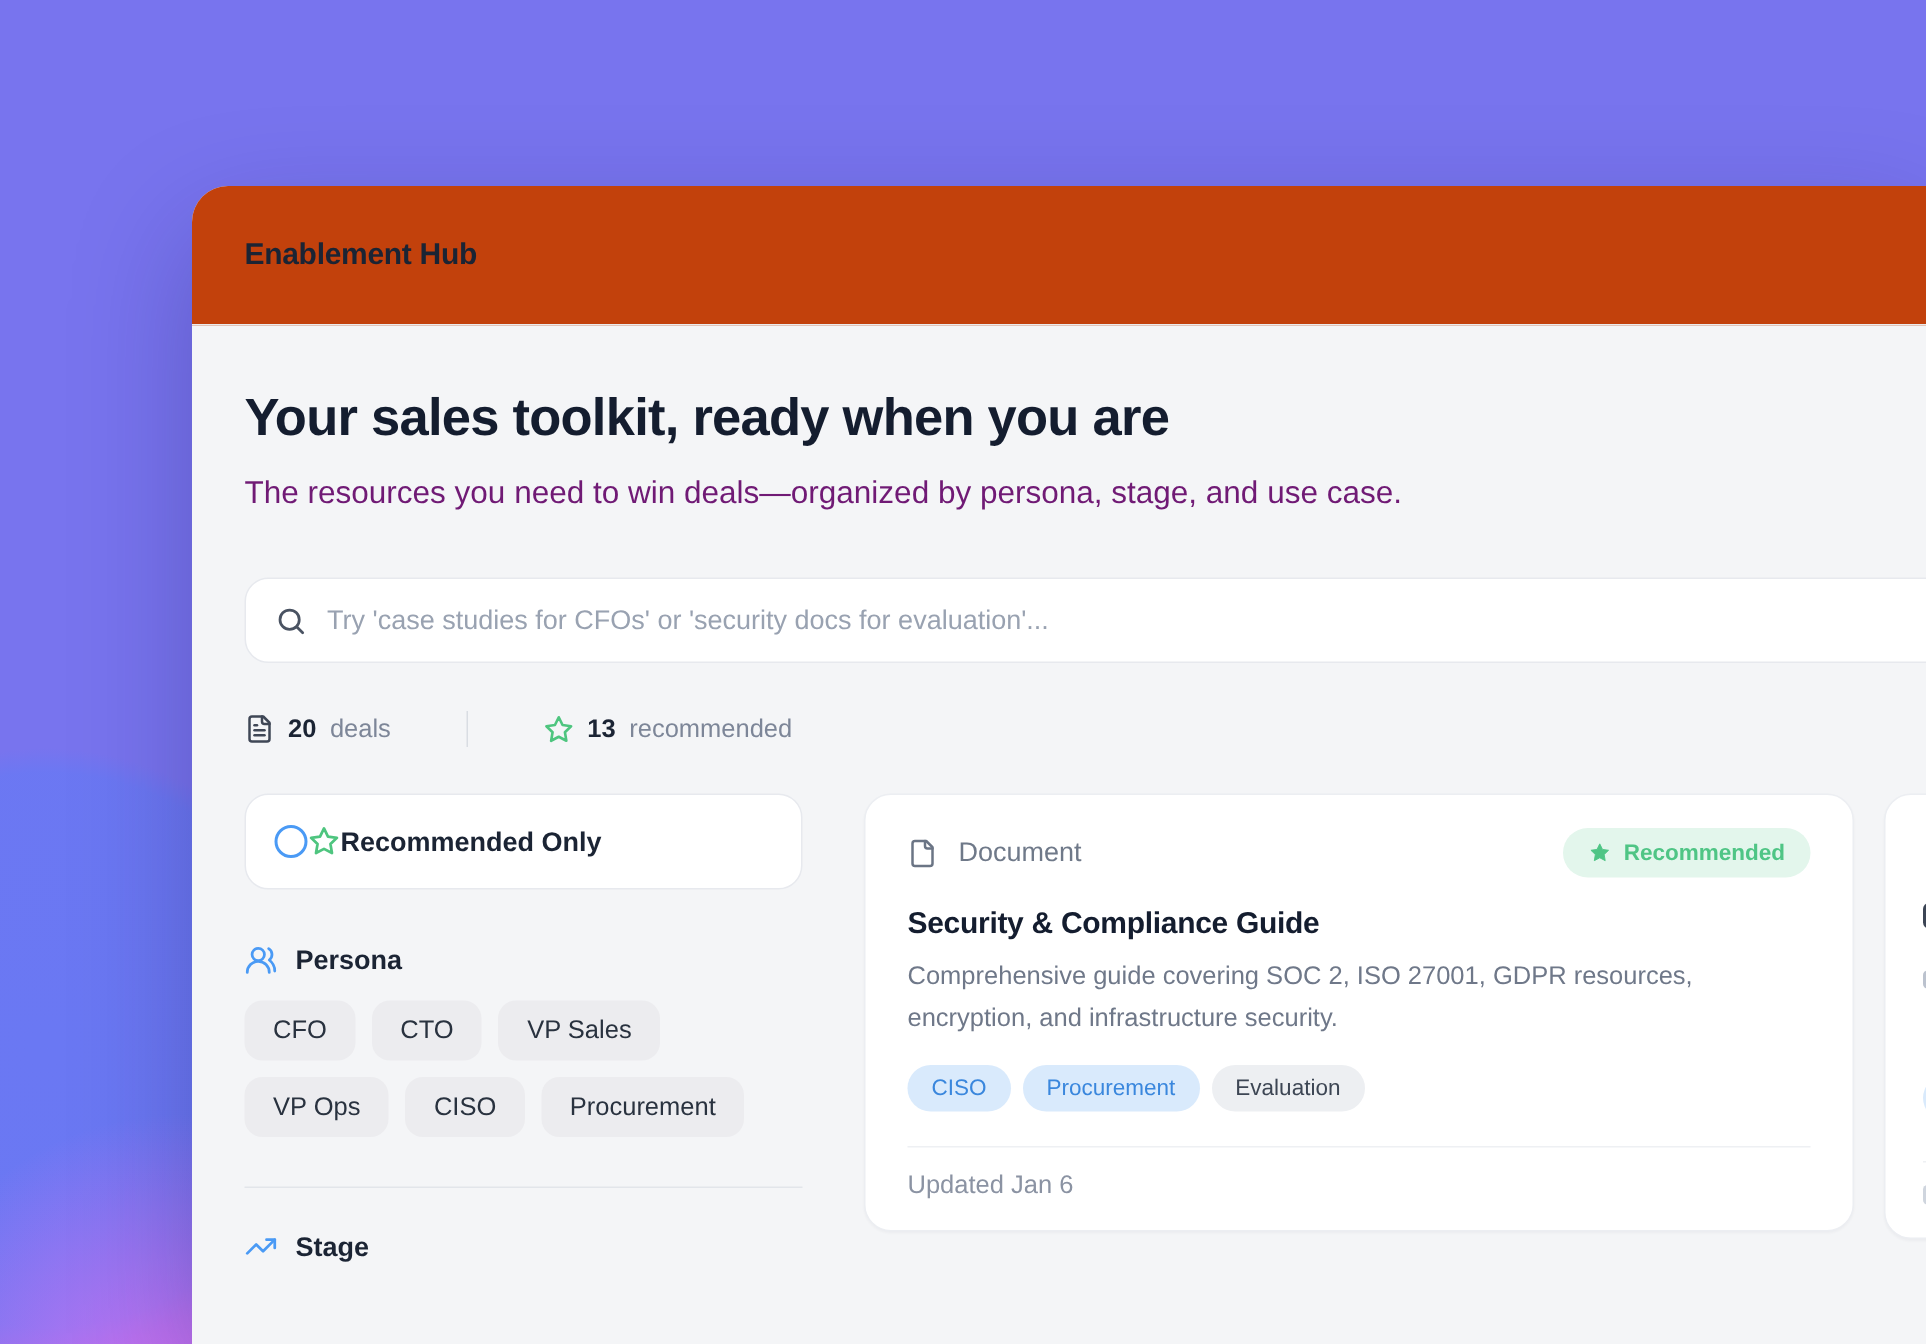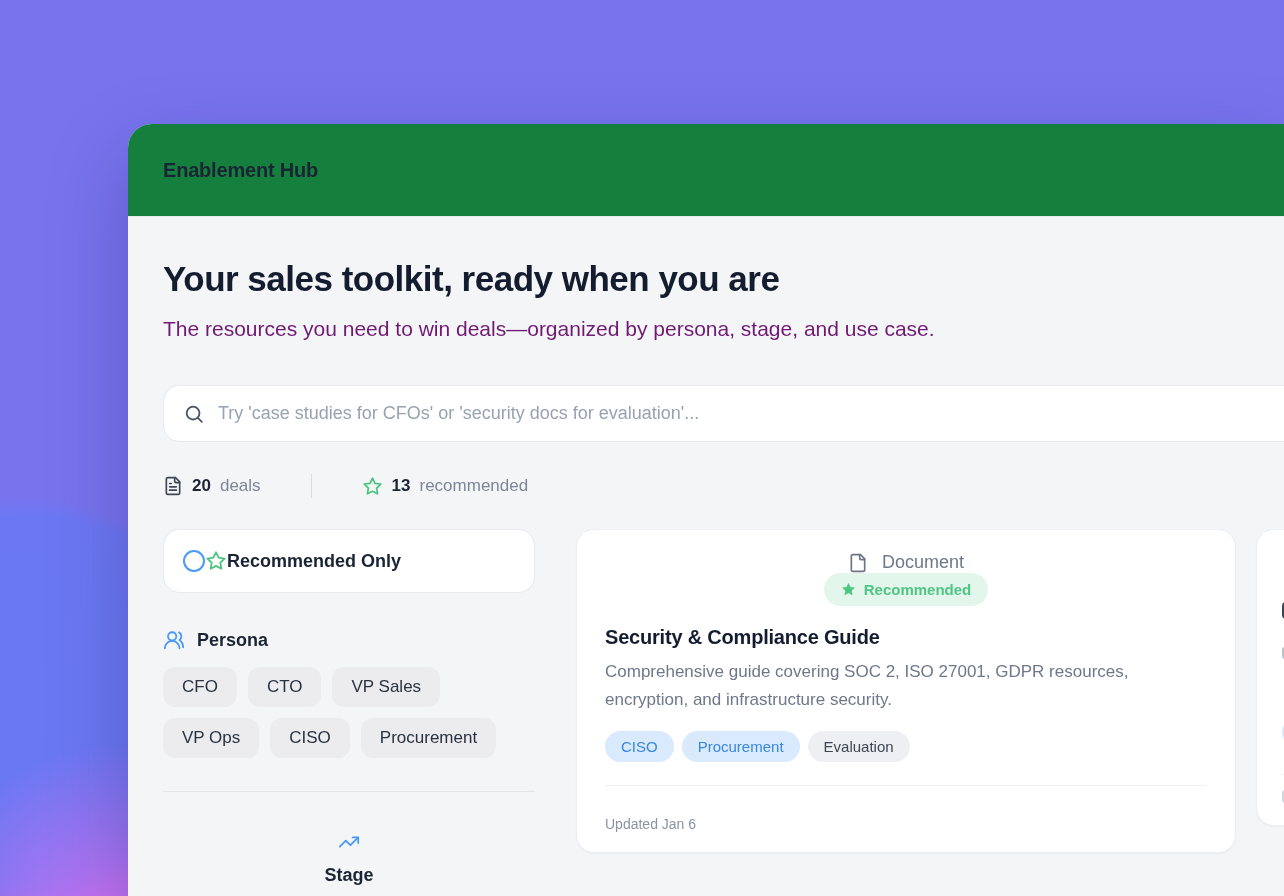--- a/index.html
+++ b/index.html
@@ -14,21 +14,21 @@
   }
 
   .panel {
     position:absolute; left:128px; top:124px; right:0; bottom:0;
     background:#f4f5f7;
     border-top-left-radius:24px;
     overflow:hidden;
     box-shadow:0 30px 80px rgba(28,22,90,0.28);
   }
   .panel-header {
-    height:93px; background:#15803d; border-bottom:1px solid #e9ebee;
+    height:93px; background:#c2410c; border-bottom:1px solid #e9ebee;
     display:flex; align-items:center; padding:0 35px;
   }
   .app-title { font-size:20px; font-weight:700; color:#1b2434; letter-spacing:-0.2px; }
 
   .panel-body { padding:0 0 0 35px; }
 
   h1.hero-title {
     margin-top:42px; font-size:35px; font-weight:800; color:#141d2f; letter-spacing:-0.5px;
   }
   .hero-subtitle {
@@ -66,43 +66,43 @@
   .filter-head { margin-top:36px; display:flex; align-items:center; gap:12px; }
   .filter-head .fh-label { font-size:18px; font-weight:700; color:#1b2434; }
 
   .chip-wrap { margin-top:16px; display:flex; flex-wrap:wrap; gap:11px; }
   .chip {
     background:#ececef; border:none; border-radius:12px; padding:10px 19px;
     font-family:inherit; font-size:17px; font-weight:500; color:#29323f; cursor:pointer;
   }
 
   .side-divider { margin-top:33px; border:none; border-top:1px solid #e2e5ea; width:100%; }
-  .stage-head { margin-top:39px;flex-direction:column; }
+  .stage-head { margin-top:28px; }
 
   
   .cards { display:flex; gap:20px; align-items:flex-start; }
   .asset-card {
     flex:0 0 660px; width:660px; background:#fff; border:1px solid #eceef2;
     border-radius:18px; padding:22px 28px 20px;
     box-shadow:0 1px 2px rgba(16,24,40,0.04); cursor:pointer;
   }
-  .card-top { display:flex; align-items:center; justify-content:center;flex-direction:column; }
+  .card-top { display:flex; align-items:center; justify-content:space-between; }
   .card-type { display:flex; align-items:center; gap:14px; font-size:18px; color:#6f7989; }
   .badge {
     display:flex; align-items:center; gap:8px; background:#e3f6ec; color:#4fc585;
     font-size:15px; font-weight:600; padding:8px 17px; border-radius:999px;
   }
   .card-title { margin-top:20px; font-size:20px; font-weight:700; color:#141d2f; letter-spacing:-0.2px; }
   .card-desc { margin-top:9px; max-width:592px; font-size:17px; line-height:28px; color:#6f7889; }
   .tag-row { margin-top:17px; display:flex; gap:8px; }
   .tag { font-size:15px; font-weight:500; padding:7px 16px; border-radius:999px; }
   .tag.blue { background:#d9eafc; color:#3a87dd; }
   .tag.neutral { background:#edeff2; color:#3d4654; }
   .card-divider { margin-top:23px; border:none; border-top:1px solid #eef0f3; }
-  .card-updated { margin-top:30px; font-size:14px; color:#8b93a3; }
+  .card-updated { margin-top:15px; font-size:17px; color:#8b93a3; }
 
   
   .asset-card.partial { position:relative; height:297px; padding:0; }
   .ph { position:absolute; }
   .ph-title   { left:25px; top:72px;  width:150px; height:17px; background:#273142; border-radius:4px; opacity:.9; }
   .ph-desc    { left:25px; top:117px; width:210px; height:12px; background:#aab3c2; border-radius:3px; opacity:.8; }
   .ph-tag     { left:25px; top:187px; width:64px;  height:30px; background:#d9eafc; border-radius:999px; }
   .ph-divline { left:25px; top:244px; width:420px; height:1px;  background:#eef0f3; }
   .ph-updated { left:25px; top:260px; width:120px; height:13px; background:#c3cbd6; border-radius:3px; opacity:.8; }
 

